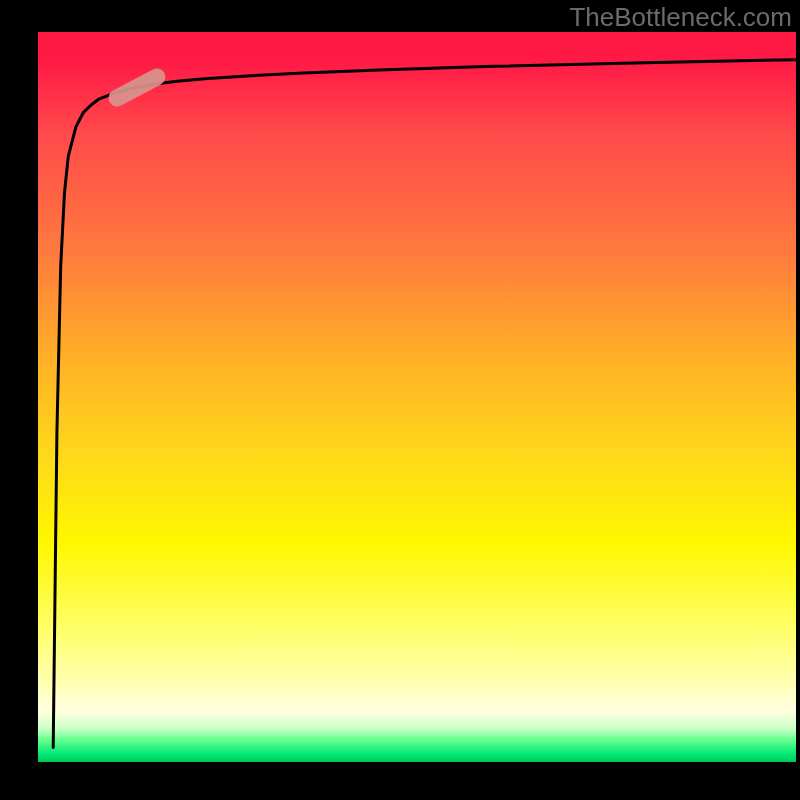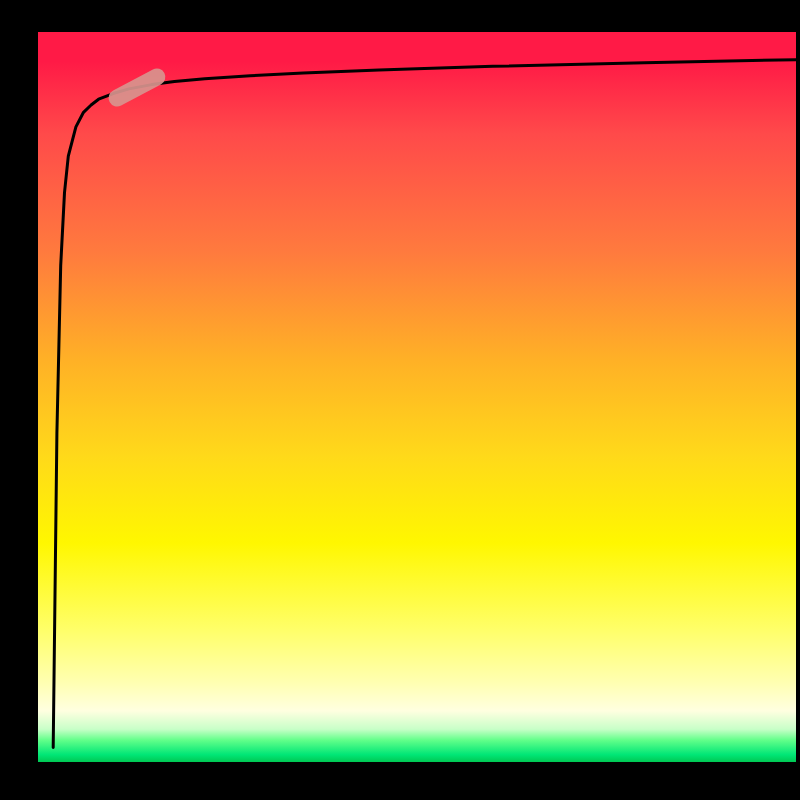--- a/index.html
+++ b/index.html
@@ -69,20 +69,21 @@
     background: #d8948e;
     border-radius: 9px;
     transform-origin: center center;
     opacity: 0.92;
   }
 </style>
 </head>
 <body>
 
 <div class="wrap">
+  <div class="watermark">TheBottleneck.com</div>
 
   <div class="plot">
     <div class="grad"></div>
 
     <svg class="curve-svg" viewBox="0 0 758 730" preserveAspectRatio="none">
       <path class="curve-path" d="M15.2 715.4 L18.9 401.5 L22.7 233.6 L26.5 160.6 L30.3 124.1 L37.9 94.9 L45.5 80.3 L53.1 73.0 L60.6 67.2 L75.8 61.3 L91.0 56.9 L113.7 52.6 L136.4 49.6 L166.8 46.7 L212.2 43.8 L265.3 40.9 L341.1 38.0 L454.8 34.3 L606.4 30.7 L758.0 27.7"></path>
     </svg>
 
     <div class="marker" style="left:67.5px;top:47.0px;transform: rotate(-28deg);"></div>
   </div>

